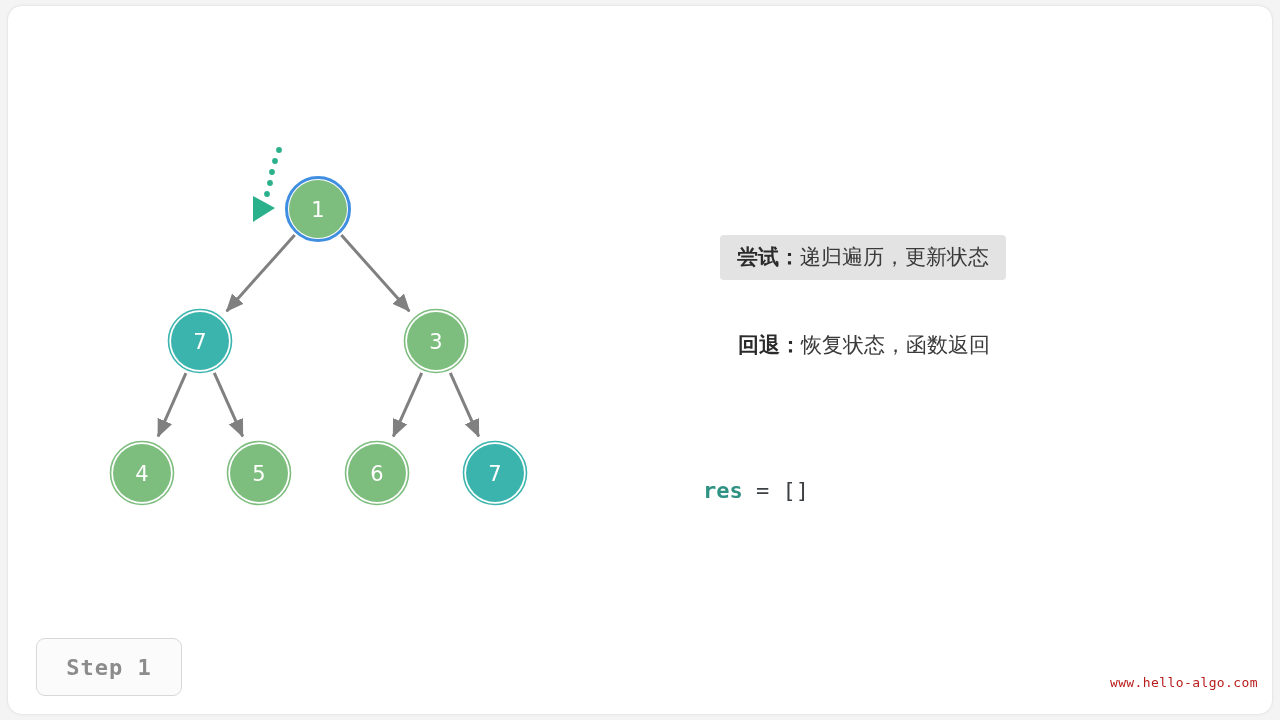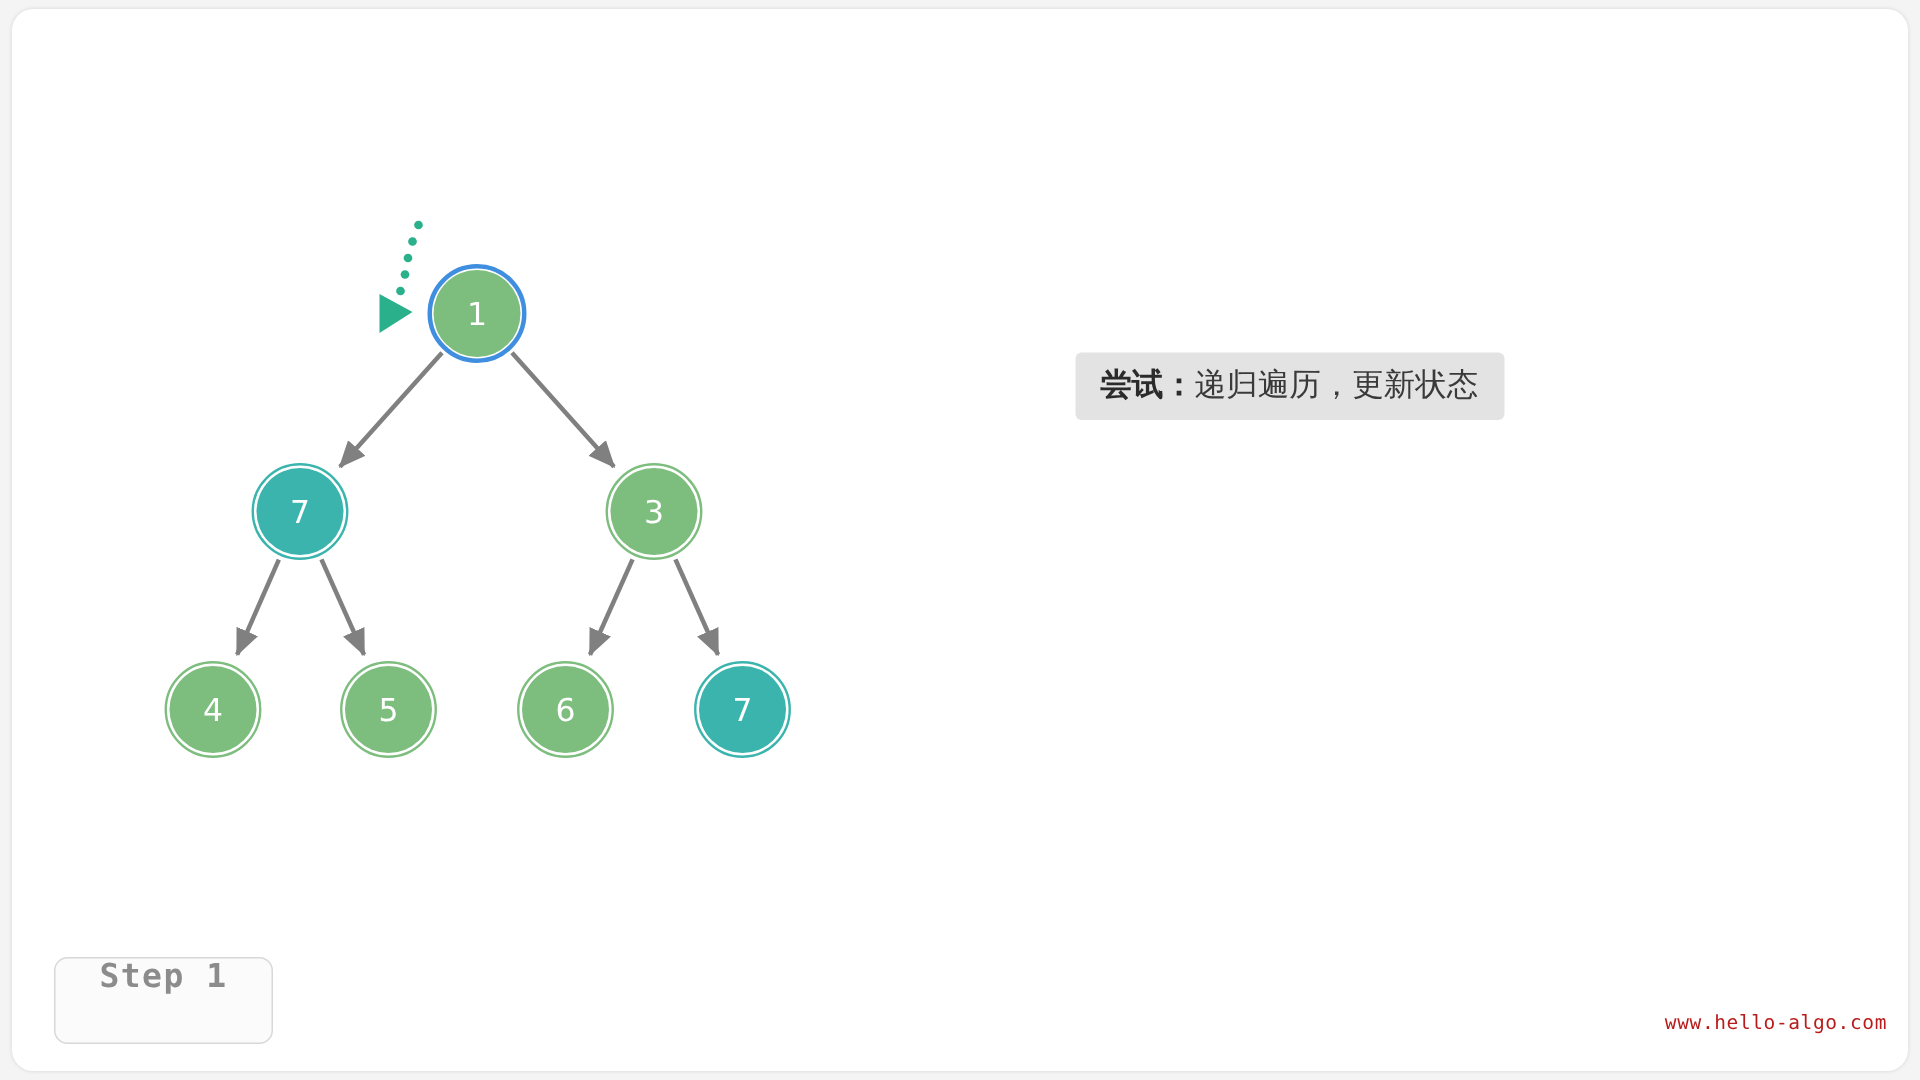--- a/index.html
+++ b/index.html
@@ -50,21 +50,21 @@
 
   
   #text-panel {
     position: absolute;
     left: 686px;
     top: 214px;
     width: 520px;
   }
 
   .line {
-    font-family: Liberation Serif, serif;
+    font-family: Liberation Sans, sans-serif;
     font-size: 21px;
     color: #3a3a3a;
     white-space: pre;
     line-height: 1;
   }
 
   .line-try {
     display: inline-block;
     background: #e3e3e3;
     border-radius: 4px;
@@ -103,21 +103,21 @@
   #step-badge {
     position: absolute;
     left: 36px;
     top: 638px;
     width: 144px;
     height: 56px;
     border: 1px solid #d8d8d8;
     border-radius: 9px;
     background: #fbfbfb;
     display: flex;
-    align-items: flex-start;
+    align-items: center;
     justify-content: center;
   }
   #step-badge .step-text {
     font-family: "DejaVu Sans Mono", "Liberation Mono", monospace;
     font-size: 22px;
     font-weight: bold;
     color: #8c8c8c;
     letter-spacing: 1px;
   }
 
@@ -199,22 +199,26 @@
         </g>
       </g>
   </svg>
 
   <div id="text-panel">
 
     <div class="line">
       <span class="line-try"><span class="kw">尝试：</span><span>递归遍历，更新状态</span></span>
     </div>
 
-
-
+    <div class="line">
+      <span class="line-back"><span class="kw">回退：</span><span>恢复状态，函数返回</span></span>
+    </div>
+
+
+    <div class="code-line" id="res-line"><span class="var-res">res</span><span> = </span><span>[]</span></div>
 
   </div>
 
   <div id="step-badge">
     <span class="step-text">Step 1</span>
   </div>
 
   <div id="watermark">www.hello-algo.com</div>
 
 </div>

